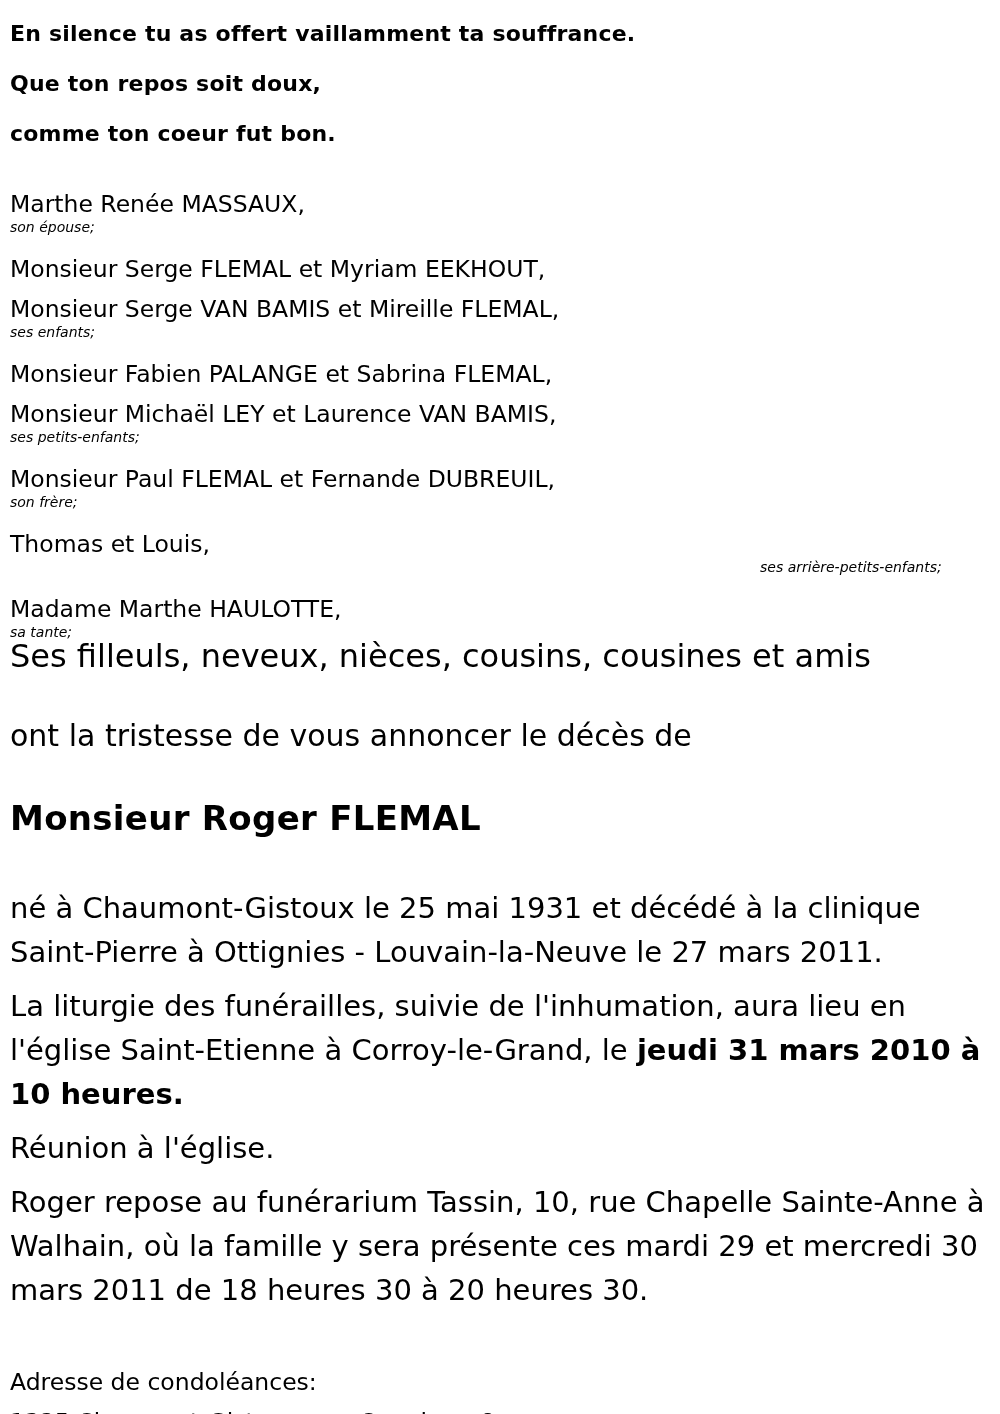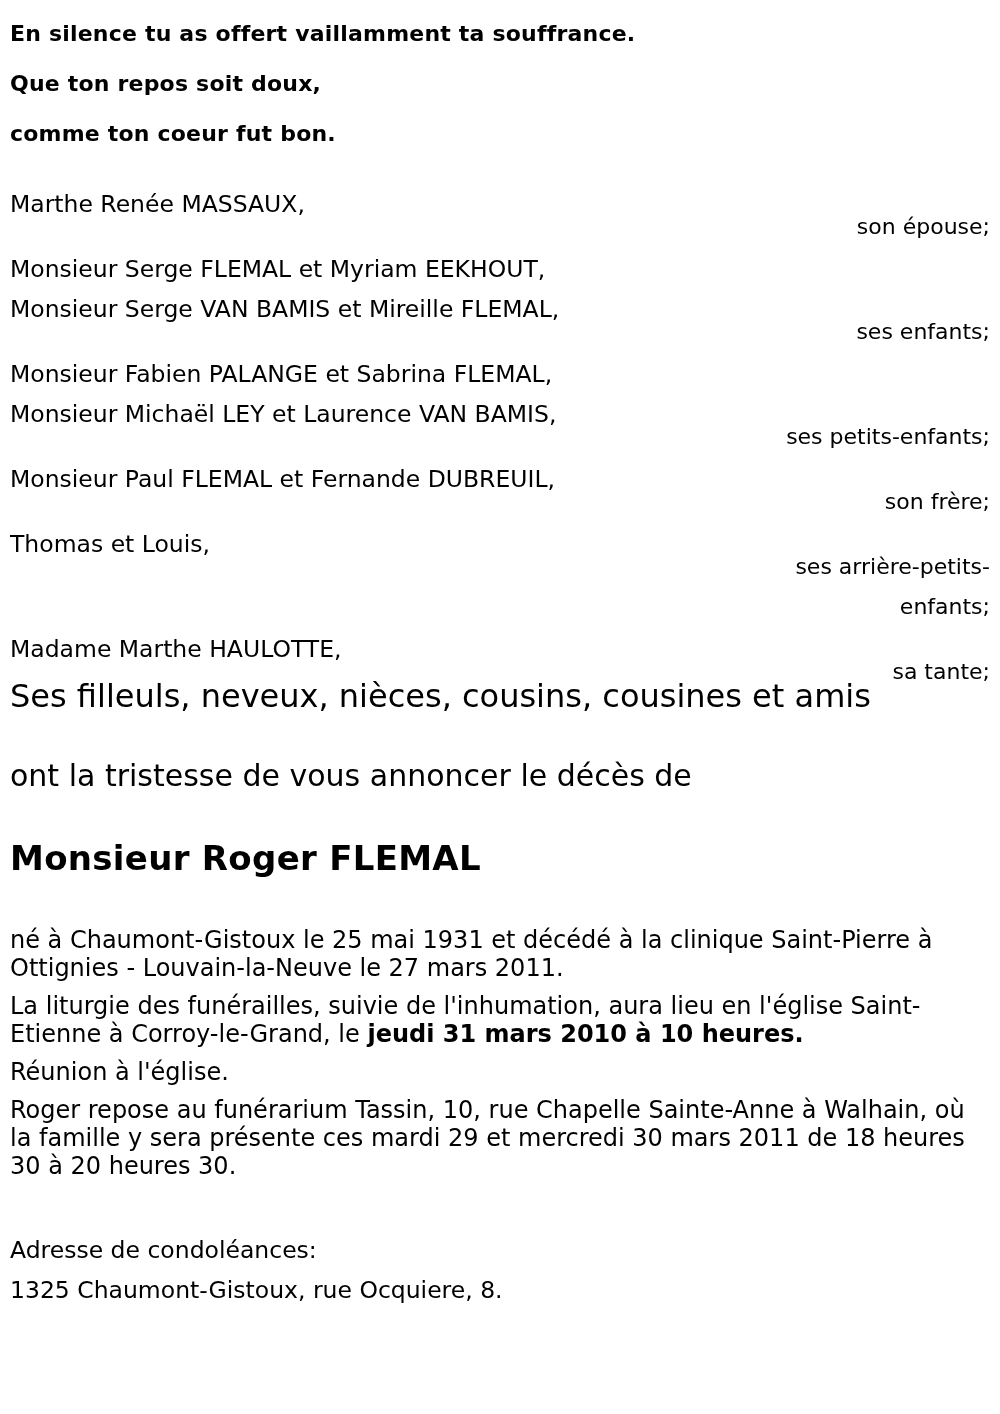--- a/index.html
+++ b/index.html
@@ -34,23 +34,23 @@
     }
     .fam-group {
       margin-bottom: 0;
     }
     .name-line {
       font-size: 23.5px;
       line-height: 40px;
       white-space: nowrap;
     }
     .relation {
-      font-size: 22px;
+      font-style: italic;
+      font-size: 14px;
       line-height: 40px;
-      text-align: right;
       margin-top: -17px;
       margin-bottom: 2px;
     }
     .relation.multi {
       width: 230px;
       margin-left: auto;
     }
     .others {
       font-size: 32px;
       line-height: 40px;
@@ -62,22 +62,22 @@
       margin-top: 40px;
     }
     .deceased {
       font-weight: bold;
       font-size: 34px;
       line-height: 40px;
       margin-top: 42px;
       letter-spacing: 0.3px;
     }
     .para {
-      font-size: 24px;
-      line-height: 28px;
+      font-size: 29px;
+      line-height: 44px;
       margin-top: 10px;
     }
     .para.first { margin-top: 48px; }
     .para b { font-weight: bold; }
     .address-label {
       font-size: 23.5px;
       line-height: 40px;
       margin-top: 50px;
     }
     .address-value {

